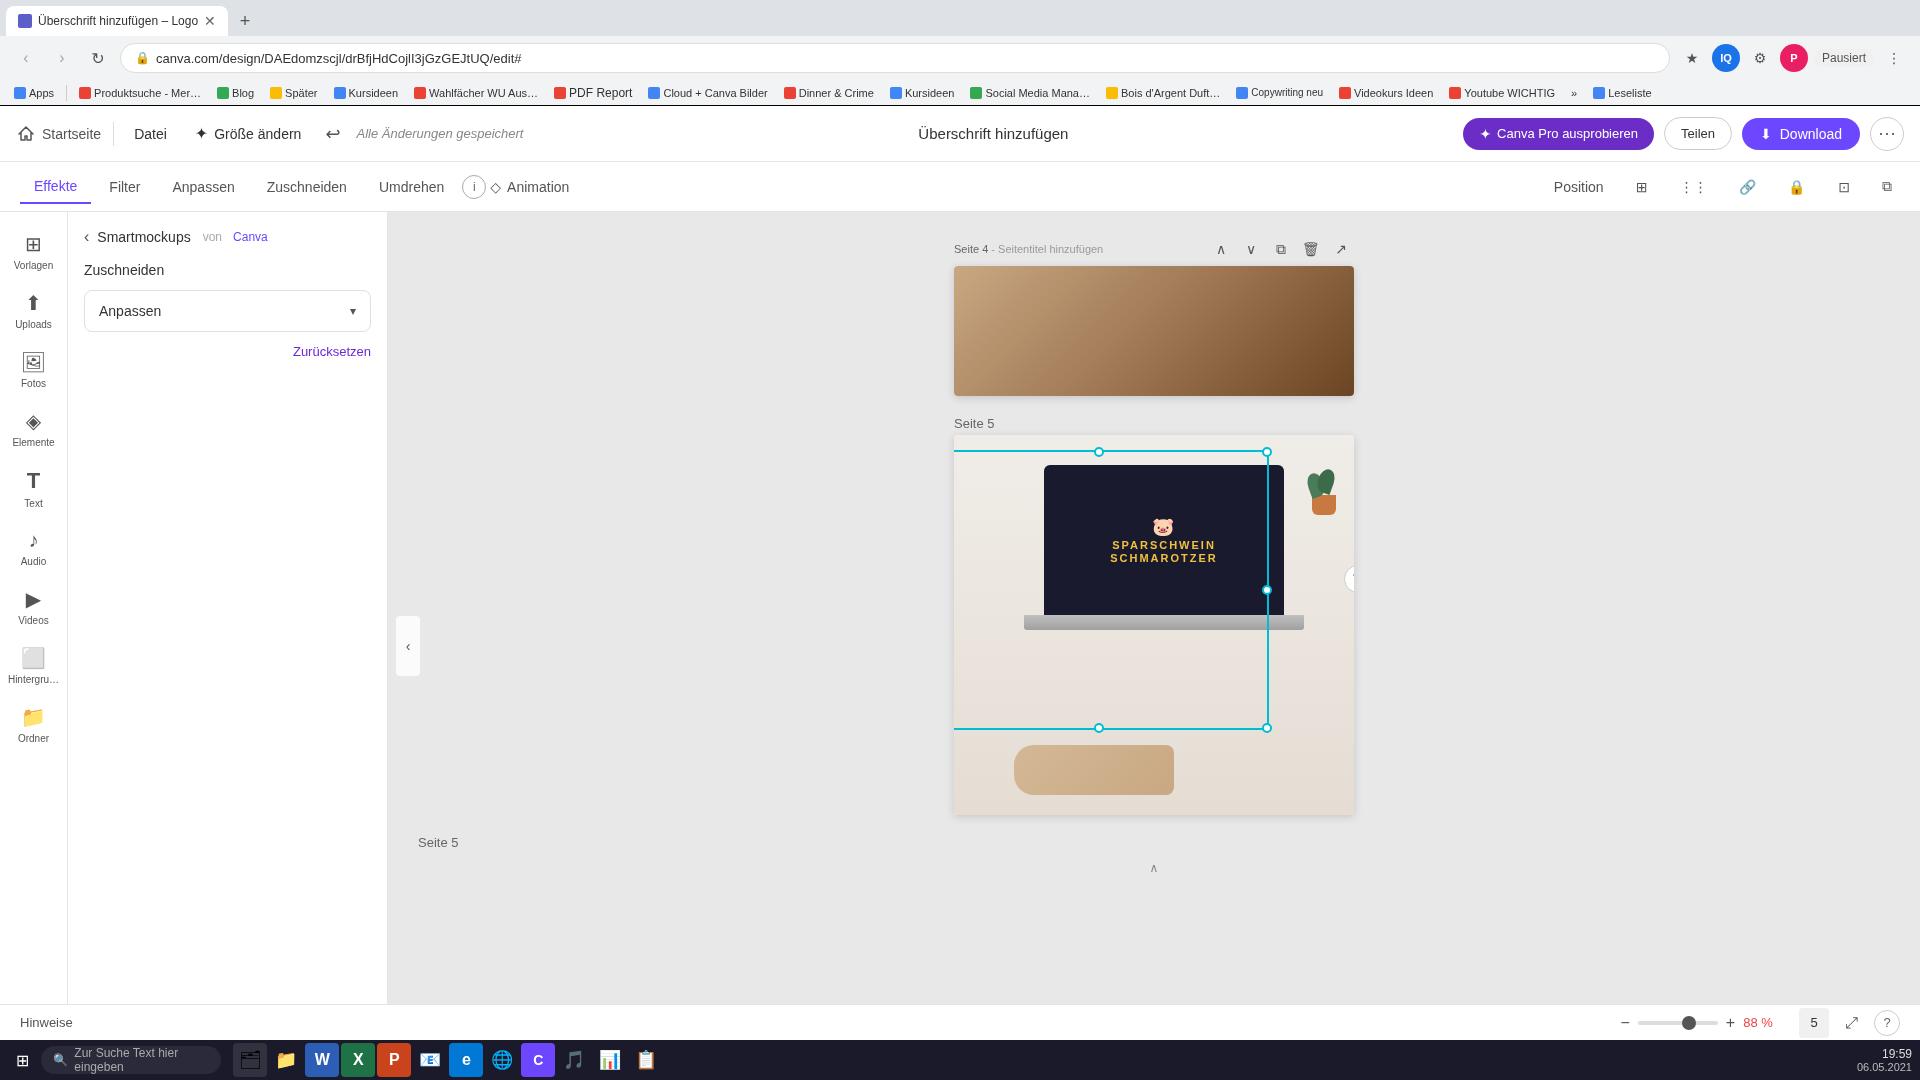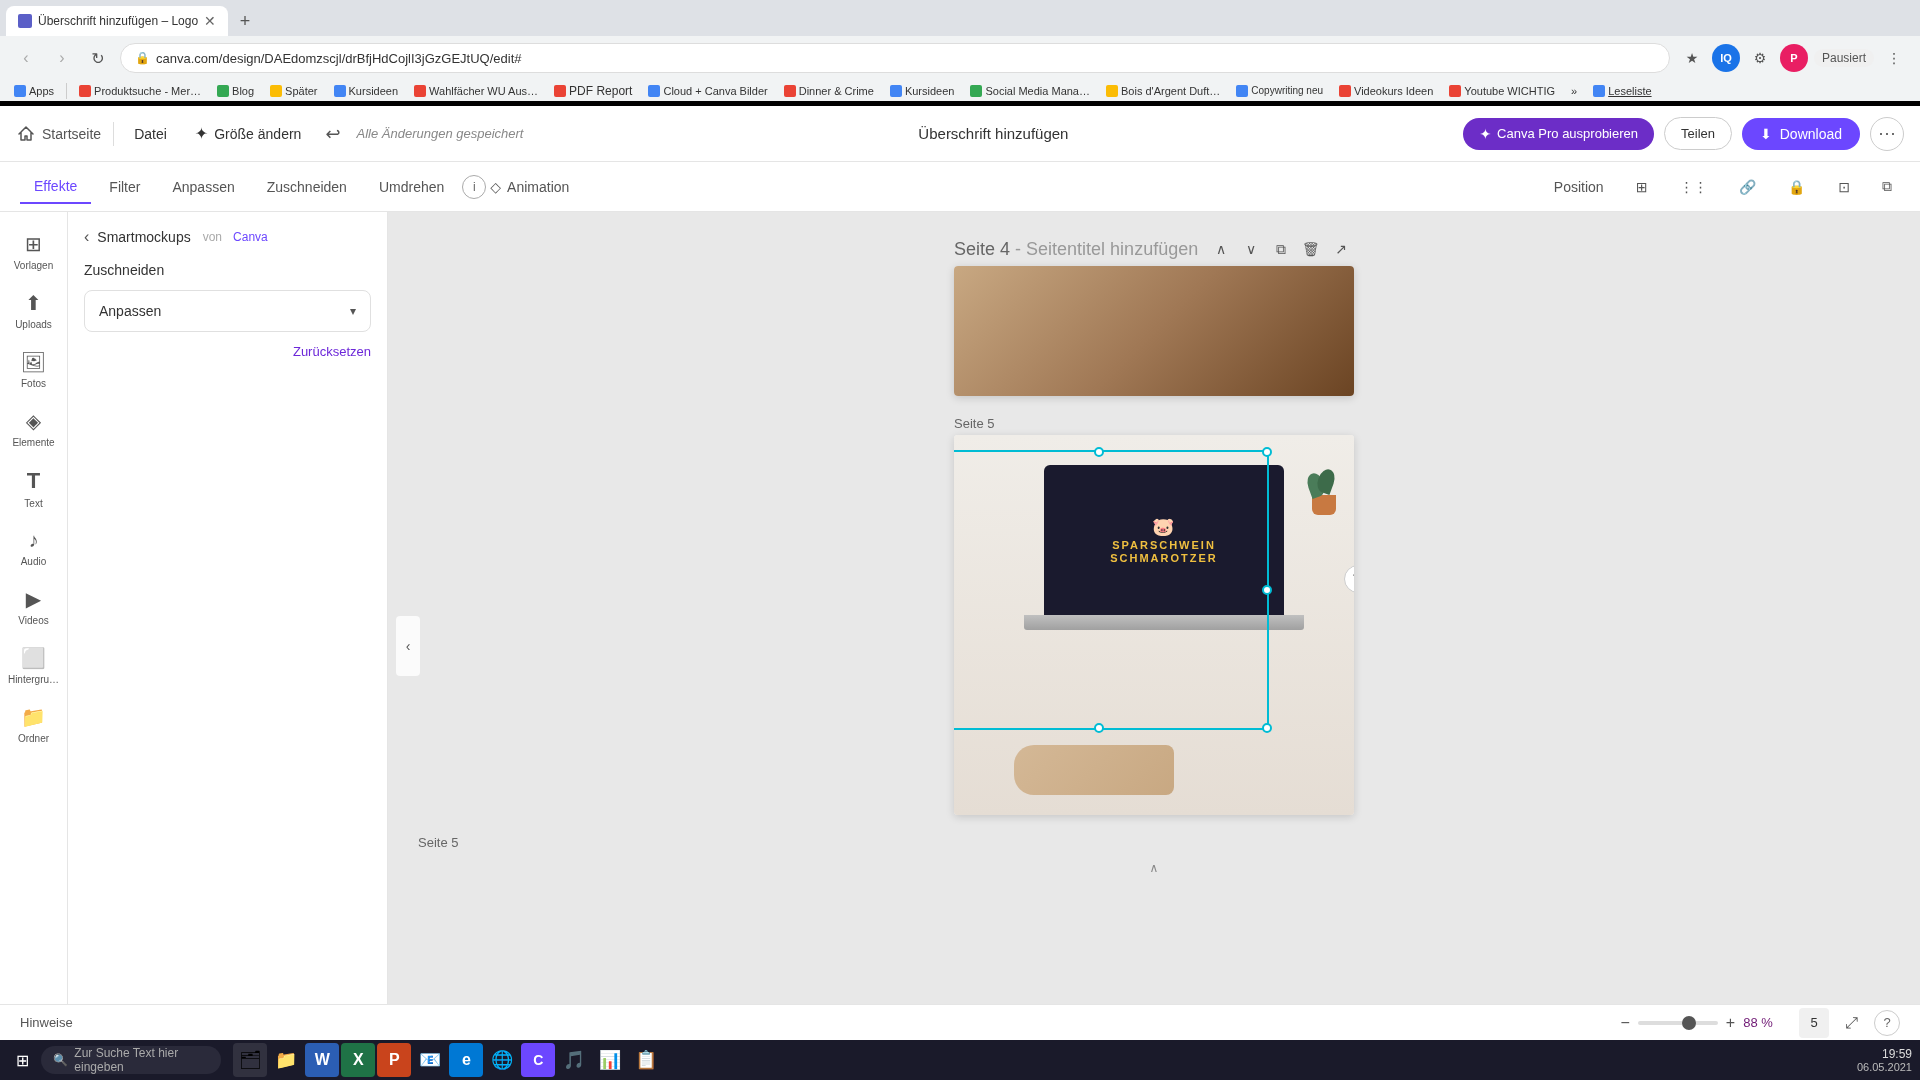--- a/index.html
+++ b/index.html
@@ -12,21 +12,21 @@
     .browser-tab .tab-favicon { width: 14px; height: 14px; background: #5b5fc7; border-radius: 2px; flex-shrink: 0; }
     .browser-tab .tab-close { margin-left: auto; color: #666; cursor: pointer; font-size: 14px; }
     .browser-nav { display: flex; align-items: center; padding: 4px 12px; gap: 8px; height: 44px; background: #f1f3f4; }
     .nav-btn { width: 28px; height: 28px; display: flex; align-items: center; justify-content: center; border-radius: 50%; cursor: pointer; color: #555; font-size: 16px; }
     .nav-btn.disabled { color: #aaa; cursor: default; }
     .address-bar { flex: 1; height: 30px; background: #fff; border-radius: 20px; display: flex; align-items: center; padding: 0 14px; font-size: 13px; color: #333; border: 1px solid #ddd; gap: 6px; }
     .address-bar .lock-icon { color: #666; font-size: 12px; }
     .nav-icon-btn { width: 28px; height: 28px; display: flex; align-items: center; justify-content: center; border-radius: 50%; cursor: pointer; color: #555; font-size: 14px; }
 
     
-    .bookmarks-bar { background: #f1f3f4; border-bottom: 5px solid #000000; padding: 2px 8px; display: flex; align-items: center; gap: 4px; font-size: 11px; overflow: hidden; height: 26px; }
+    .bookmarks-bar { background: #f1f3f4; border-bottom: 1px solid #000000; padding: 2px 8px; display: flex; align-items: center; gap: 4px; font-size: 11px; overflow: hidden; height: 26px; }
     .bookmark-item { display: flex; align-items: center; gap: 3px; padding: 2px 6px; border-radius: 3px; cursor: pointer; white-space: nowrap; color: #333; }
     .bookmark-favicon { width: 12px; height: 12px; background: #ccc; border-radius: 2px; flex-shrink: 0; }
     .bookmark-sep { width: 1px; height: 16px; background: #ccc; margin: 0 2px; }
 
     
     .app { display: flex; flex-direction: column; height: calc(1080px - 106px); }
 
     
     .toolbar { background: #fff; height: 56px; display: flex; align-items: center; padding: 0 16px; border-bottom: 1px solid #e5e5e5; gap: 12px; }
     .toolbar-left { display: flex; align-items: center; gap: 12px; flex: 0 0 auto; }
@@ -95,21 +95,21 @@
     .page5-canvas { height: 380px; position: relative; }
     .mockup-bg { width: 100%; height: 100%; background: linear-gradient(180deg, #f0ede8 0%, #e8e0d8 100%); position: relative; overflow: hidden; }
 
     
     .bottom-bar { position: fixed; bottom: 40px; left: 0; right: 0; height: 36px; background: #fff; border-top: 1px solid #e5e5e5; display: flex; align-items: center; padding: 0 20px; gap: 16px; font-size: 13px; color: #555; z-index: 10; }
     .bottom-hints { flex: 1; }
     .zoom-controls { display: flex; align-items: center; gap: 8px; margin-left: auto; }
     .zoom-btn { color: #555; cursor: pointer; font-size: 16px; }
     .zoom-slider { width: 80px; height: 4px; background: #ddd; border-radius: 2px; position: relative; }
     .zoom-thumb { width: 14px; height: 14px; background: #555; border-radius: 50%; position: absolute; top: -5px; left: 55%; cursor: pointer; }
-    .zoom-value { font-size: 13px; color: #701a75; width: 40px; }
+    .zoom-value { font-size: 13px; color: #ef4444; width: 40px; }
     .page-indicator { width: 30px; height: 30px; background: #f0f0f0; border-radius: 4px; display: flex; align-items: center; justify-content: center; font-size: 13px; color: #333; }
     .fullscreen-btn { color: #555; cursor: pointer; font-size: 16px; }
     .help-btn { width: 26px; height: 26px; border-radius: 50%; border: 1px solid #ccc; display: flex; align-items: center; justify-content: center; font-size: 13px; color: #666; cursor: pointer; }
 
     
     .taskbar { position: fixed; bottom: 0; left: 0; right: 0; height: 40px; background: #1a1a2a; display: flex; align-items: center; padding: 0 8px; gap: 4px; z-index: 100; }
     .taskbar-start { color: #fff; font-size: 16px; cursor: pointer; padding: 4px 8px; }
     .taskbar-search { display: flex; align-items: center; gap: 6px; background: #2a2a3a; border-radius: 16px; padding: 4px 12px; height: 28px; color: #aaa; font-size: 12px; width: 180px; cursor: pointer; }
     .taskbar-apps { display: flex; align-items: center; gap: 2px; margin-left: 8px; }
     .taskbar-app { width: 34px; height: 34px; display: flex; align-items: center; justify-content: center; border-radius: 4px; cursor: pointer; font-size: 18px; }
@@ -217,21 +217,21 @@
     </div>
   <div class="bookmark-item">
       <div class="bookmark-favicon" style="background:#ea4335;"></div>
       <span style="font-size:11px;">Youtube WICHTIG</span>
     </div>
   <div class="bookmark-item">
       <span style="font-size:11px;">»</span>
     </div>
   <div class="bookmark-item">
       <div class="bookmark-favicon" style="background:#4285f4;"></div>
-      <span style="font-size:11px;text-decoration:underline;">Leseliste</span>
+      <span style="font-size:11px;">Leseliste</span>
     </div>
 </div>
 
 <div class="app">
 
   <div class="toolbar">
     <div class="toolbar-left">
       <div class="toolbar-home">
         <svg viewBox="0 0 20 20" fill="none" stroke="currentColor" stroke-width="1.5">
           <path d="M3 10L10 3l7 7M5 8v8h4v-4h2v4h4V8" stroke-linejoin="round" stroke-linecap="round"></path>
@@ -371,21 +371,21 @@
         <button class="btn-cancel">Stornieren</button>
         <button class="btn-apply">Anwenden</button>
       </div>
     </div>
 
     <div class="canvas-area">
       <div class="page-nav-arrow">‹</div>
 
       <div class="page-section">
         <div class="page-label-row">
-          <span style="font-size:18px;color:#666;">
+          <span style="font-size:11px;color:#666;">
             <span>Seite 4</span>
             <span style="color:#999;"> - </span>
             <span style="color:#999;">Seitentitel hinzufügen</span>
           </span>
           <div class="page-controls" style="margin-left:auto;display:flex;gap:4px;">
             <div class="page-ctrl-btn">∧</div>
             <div class="page-ctrl-btn">∨</div>
             <div class="page-ctrl-btn">⧉</div>
             <div class="page-ctrl-btn">🗑</div>
             <div class="page-ctrl-btn">↗</div>

